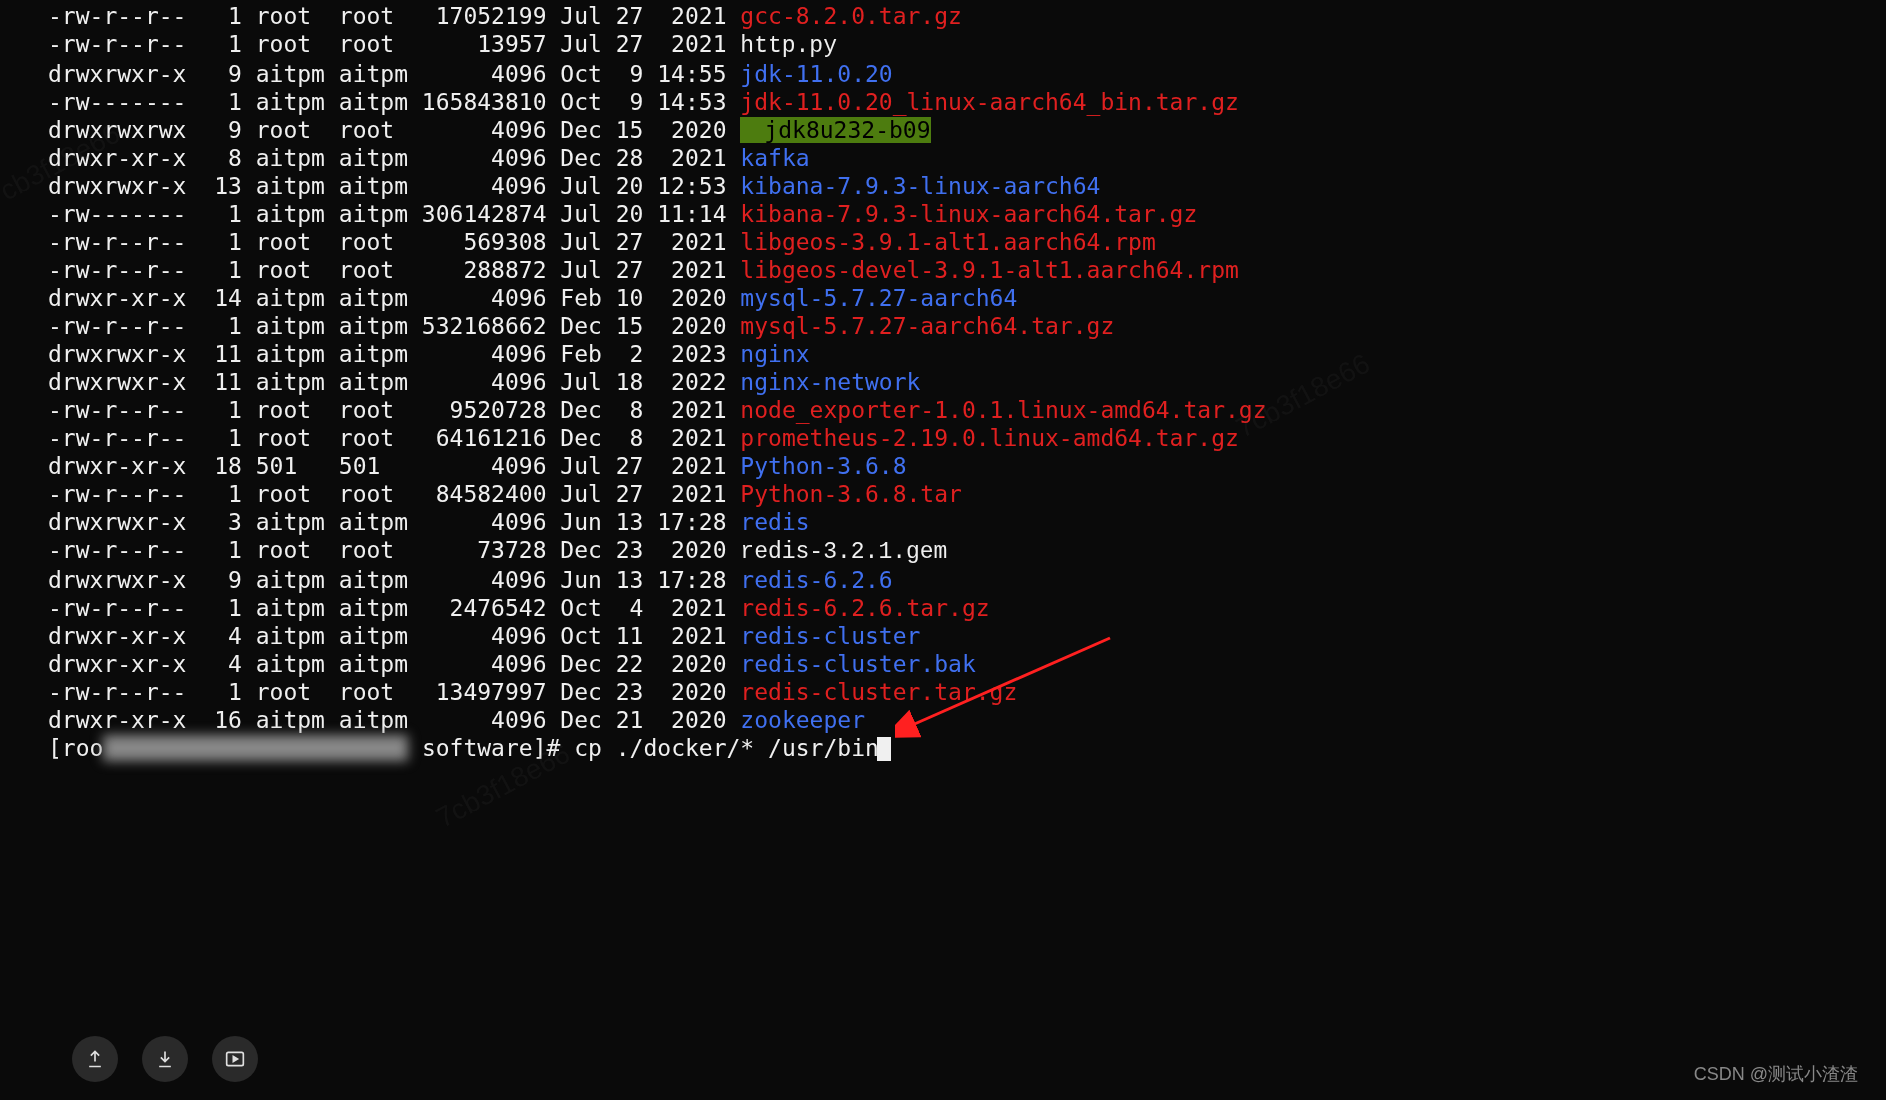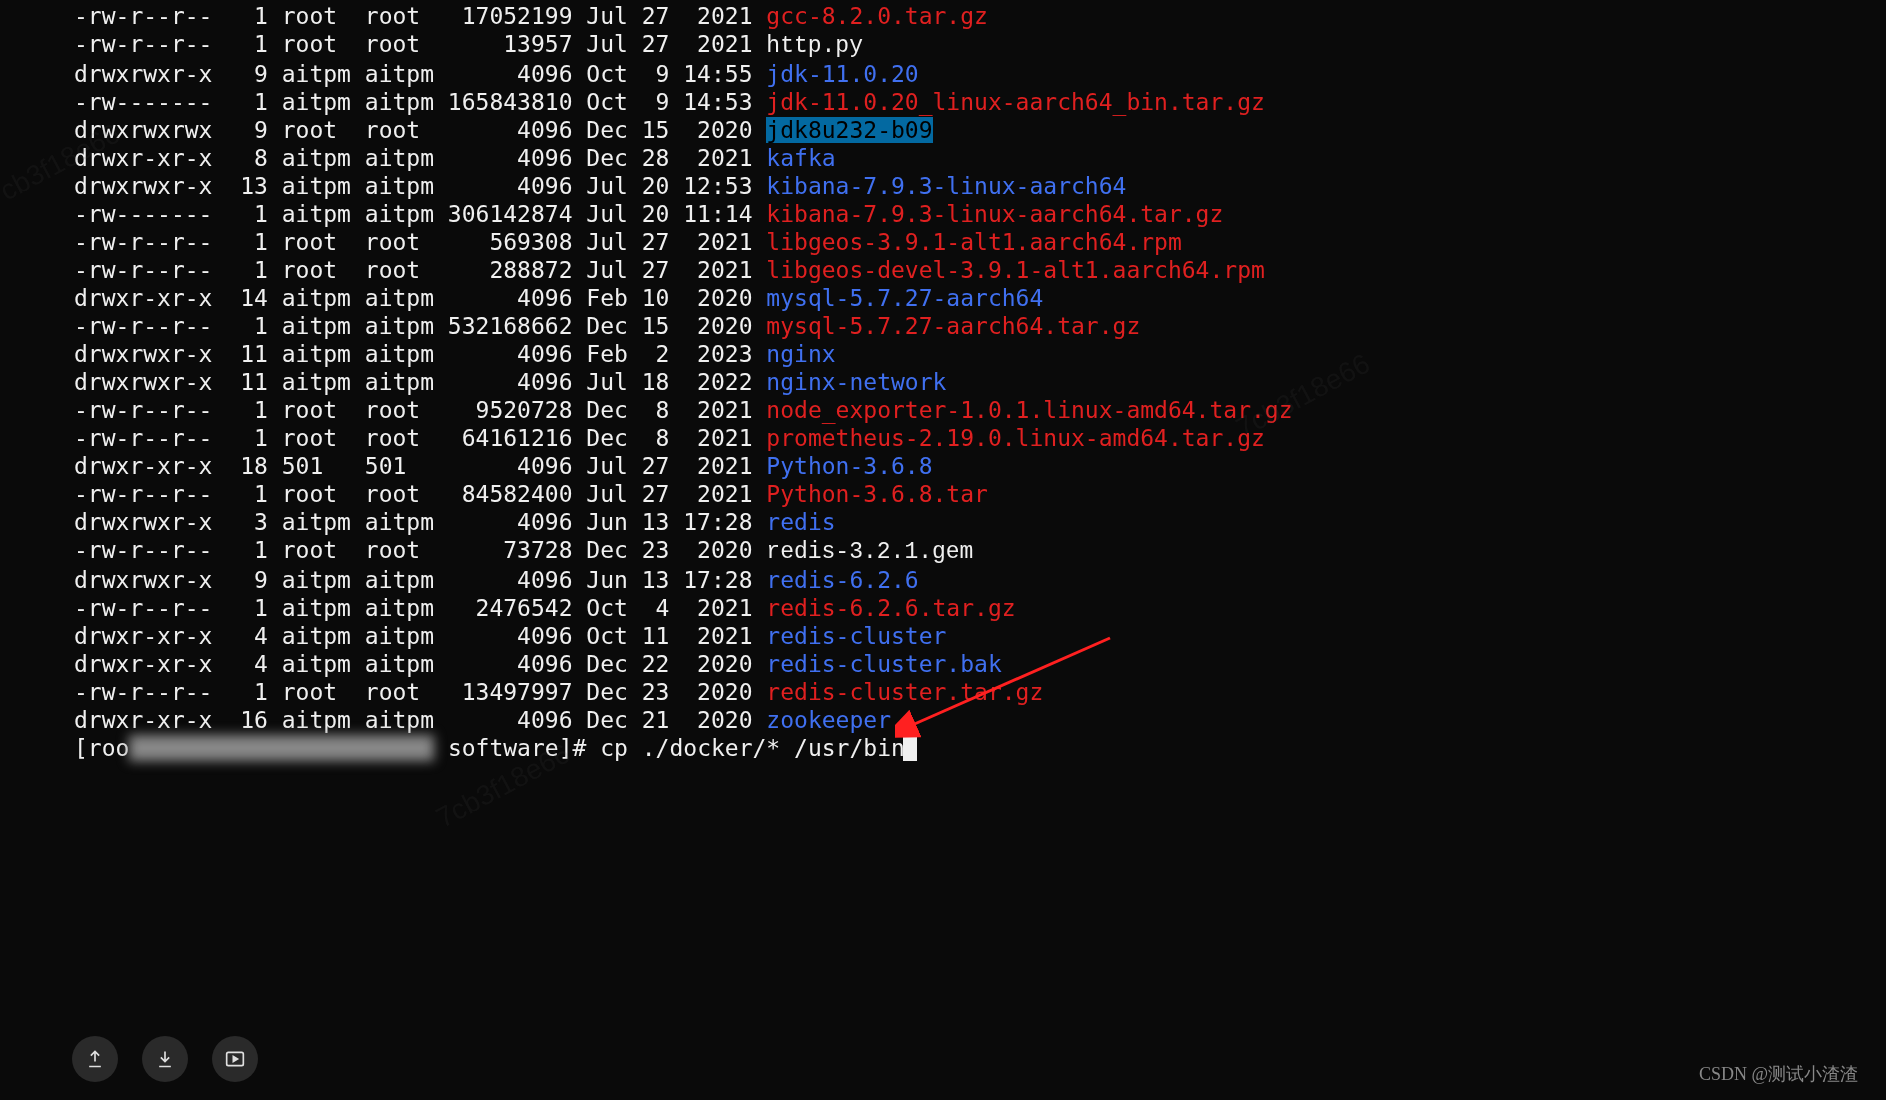--- a/index.html
+++ b/index.html
@@ -12,25 +12,25 @@
     height: 1100px;
     overflow: hidden;
     position: relative;
   }
   .terminal {
     padding-left: 48px;
     padding-top: 2px;
     line-height: 28px;
     white-space: pre;
   }
-  .row { display: block; margin-left: 26px; }
+  .row { display: block; }
   .fname-red { color: #e02020; }
   .fname-blue { color: #4070f0; text-align: right; }
   .fname-white { color: #f0f0f0; font-family: Liberation Mono, monospace; }
-  .fname-hl { color: #000; background: #0369a1; }
+  .fname-hl { color: #000; background: #4d7c0f; padding-left: 24px; }
   .prompt-line { color: #f0f0f0; }
   .blur { filter: blur(6px); -webkit-filter: blur(6px); background:#888; color:#888; }
   .cursor-block {
     display: inline-block;
     width: 14px; height: 24px;
     background: #f0f0f0;
     vertical-align: text-bottom;
     margin-left: -2px;
   }
   .arrow-svg {
@@ -62,21 +62,21 @@
     display: flex;
     align-items: center;
     justify-content: center;
     cursor: pointer;
   }
   .tool-btn svg { stroke: #e0e0e0; fill: none; stroke-width: 2; }
   .credit {
     position: absolute;
     bottom: 14px; right: 28px;
     color: #888;
-    font-family: Liberation Serif, serif;
+    font-family: Liberation Sans, sans-serif;
     font-size: 18px;
   }
 </style>
 </head>
 <body>
 
 <div class="terminal" id="term"><div class="row"><span>-rw-r--r--   1 root  root   17052199 Jul 27  2021 </span><span class="fname-red">gcc-8.2.0.tar.gz</span></div><div class="row"><span>-rw-r--r--   1 root  root      13957 Jul 27  2021 </span><span class="fname-white">http.py</span></div><div class="row"><span>drwxrwxr-x   9 aitpm aitpm      4096 Oct  9 14:55 </span><span class="fname-blue">jdk-11.0.20</span></div><div class="row"><span>-rw-------   1 aitpm aitpm 165843810 Oct  9 14:53 </span><span class="fname-red">jdk-11.0.20_linux-aarch64_bin.tar.gz</span></div><div class="row"><span>drwxrwxrwx   9 root  root       4096 Dec 15  2020 </span><span class="fname-hl">jdk8u232-b09</span></div><div class="row"><span>drwxr-xr-x   8 aitpm aitpm      4096 Dec 28  2021 </span><span class="fname-blue">kafka</span></div><div class="row"><span>drwxrwxr-x  13 aitpm aitpm      4096 Jul 20 12:53 </span><span class="fname-blue">kibana-7.9.3-linux-aarch64</span></div><div class="row"><span>-rw-------   1 aitpm aitpm 306142874 Jul 20 11:14 </span><span class="fname-red">kibana-7.9.3-linux-aarch64.tar.gz</span></div><div class="row"><span>-rw-r--r--   1 root  root     569308 Jul 27  2021 </span><span class="fname-red">libgeos-3.9.1-alt1.aarch64.rpm</span></div><div class="row"><span>-rw-r--r--   1 root  root     288872 Jul 27  2021 </span><span class="fname-red">libgeos-devel-3.9.1-alt1.aarch64.rpm</span></div><div class="row"><span>drwxr-xr-x  14 aitpm aitpm      4096 Feb 10  2020 </span><span class="fname-blue">mysql-5.7.27-aarch64</span></div><div class="row"><span>-rw-r--r--   1 aitpm aitpm 532168662 Dec 15  2020 </span><span class="fname-red">mysql-5.7.27-aarch64.tar.gz</span></div><div class="row"><span>drwxrwxr-x  11 aitpm aitpm      4096 Feb  2  2023 </span><span class="fname-blue">nginx</span></div><div class="row"><span>drwxrwxr-x  11 aitpm aitpm      4096 Jul 18  2022 </span><span class="fname-blue">nginx-network</span></div><div class="row"><span>-rw-r--r--   1 root  root    9520728 Dec  8  2021 </span><span class="fname-red">node_exporter-1.0.1.linux-amd64.tar.gz</span></div><div class="row"><span>-rw-r--r--   1 root  root   64161216 Dec  8  2021 </span><span class="fname-red">prometheus-2.19.0.linux-amd64.tar.gz</span></div><div class="row"><span>drwxr-xr-x  18 501   501        4096 Jul 27  2021 </span><span class="fname-blue">Python-3.6.8</span></div><div class="row"><span>-rw-r--r--   1 root  root   84582400 Jul 27  2021 </span><span class="fname-red">Python-3.6.8.tar</span></div><div class="row"><span>drwxrwxr-x   3 aitpm aitpm      4096 Jun 13 17:28 </span><span class="fname-blue">redis</span></div><div class="row"><span>-rw-r--r--   1 root  root      73728 Dec 23  2020 </span><span class="fname-white">redis-3.2.1.gem</span></div><div class="row"><span>drwxrwxr-x   9 aitpm aitpm      4096 Jun 13 17:28 </span><span class="fname-blue">redis-6.2.6</span></div><div class="row"><span>-rw-r--r--   1 aitpm aitpm   2476542 Oct  4  2021 </span><span class="fname-red">redis-6.2.6.tar.gz</span></div><div class="row"><span>drwxr-xr-x   4 aitpm aitpm      4096 Oct 11  2021 </span><span class="fname-blue">redis-cluster</span></div><div class="row"><span>drwxr-xr-x   4 aitpm aitpm      4096 Dec 22  2020 </span><span class="fname-blue">redis-cluster.bak</span></div><div class="row"><span>-rw-r--r--   1 root  root   13497997 Dec 23  2020 </span><span class="fname-red">redis-cluster.tar.gz</span></div><div class="row"><span>drwxr-xr-x  16 aitpm aitpm      4096 Dec 21  2020 </span><span class="fname-blue">zookeeper</span></div><div class="row prompt-line"><span>[roo</span><span class="blur">xxxxxxx xxxxxxxx xxxxx</span><span> software]# </span><span>cp ./docker/* /usr/bin</span><span class="cursor-block"></span></div></div>
 
 <div class="watermark-bg wm1">7cb3f18e66</div>
 <div class="watermark-bg wm2">7cb3f18e66</div>

